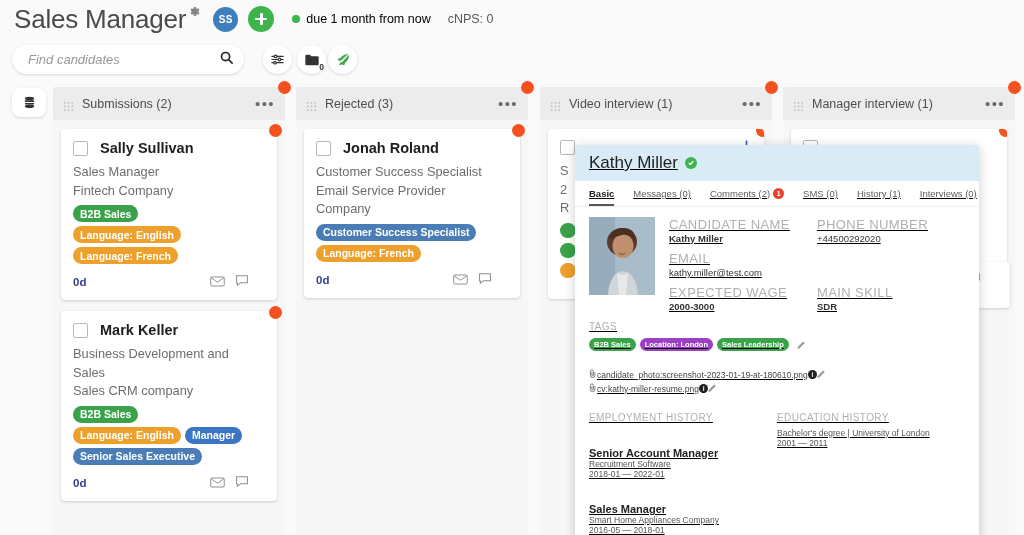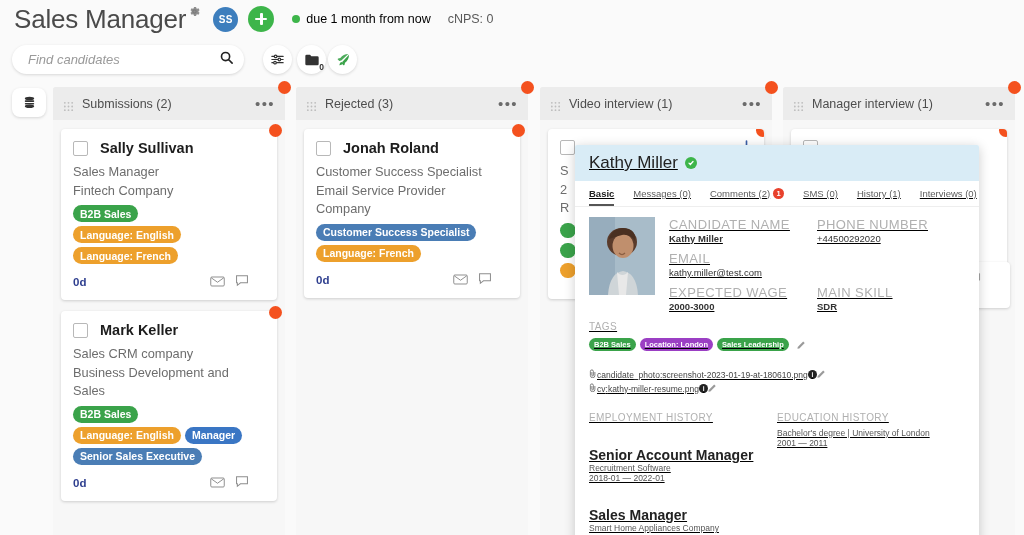--- a/index.html
+++ b/index.html
@@ -194,21 +194,21 @@
   }
   .m-green { background: #3aa34a; }
   .m-purple { background: #9b3fc4; }
   .drop-hint { font-size: 6.5px; color: #cfcfcf; letter-spacing: .4px; margin-left: 4px; }
   .att-row { font-size: 8.5px; color: #444; display: flex; align-items: center; margin-top: 3px; }
   .info-i {
     width: 9px; height: 9px; border-radius: 50%; background: #222; color: #fff;
     font-size: 6.5px; display: inline-flex; align-items: center; justify-content: center;
     font-weight: bold;
   }
-  .hist-title { font-size: 14px; font-weight: bold; color: #222; margin-top: 24px; }
+  .hist-title { font-size: 11px; font-weight: bold; color: #222; margin-top: 24px; }
   .hist-sub { font-size: 8.5px; color: #555; }
   .right-stub {
     position: absolute; left: 960px; top: 262px; width: 50px; height: 46px;
     background: #fff; border-radius: 4px; box-shadow: 0 1px 3px rgba(0,0,0,.17); z-index: 3;
     display: flex; align-items: flex-start; justify-content: flex-start; padding: 8px;
   }
 </style>
 </head>
 <body>
 
@@ -326,22 +326,22 @@
           </span>
         </div>
       </div>
 
       <div class="card">
         <div class="card-dot"></div>
         <div class="card-top">
           <div class="cbox"></div>
           <div class="cand-name">Mark Keller</div>
         </div>
+        <div class="cand-line">Business Development and Sales</div>
         <div class="cand-line">Sales CRM company</div>
-        <div class="cand-line">Business Development and Sales</div>
         <div class="tagrow">
           <span class="tag t-green">B2B Sales</span>
           <span class="tag t-orange">Language: English</span>
           <span class="tag t-blue">Manager</span>
           <span class="tag t-steel">Senior Sales Executive</span>
         </div>
         <div class="card-foot">
           <span class="age">0d</span>
           <span class="foot-icons">
             <span>

